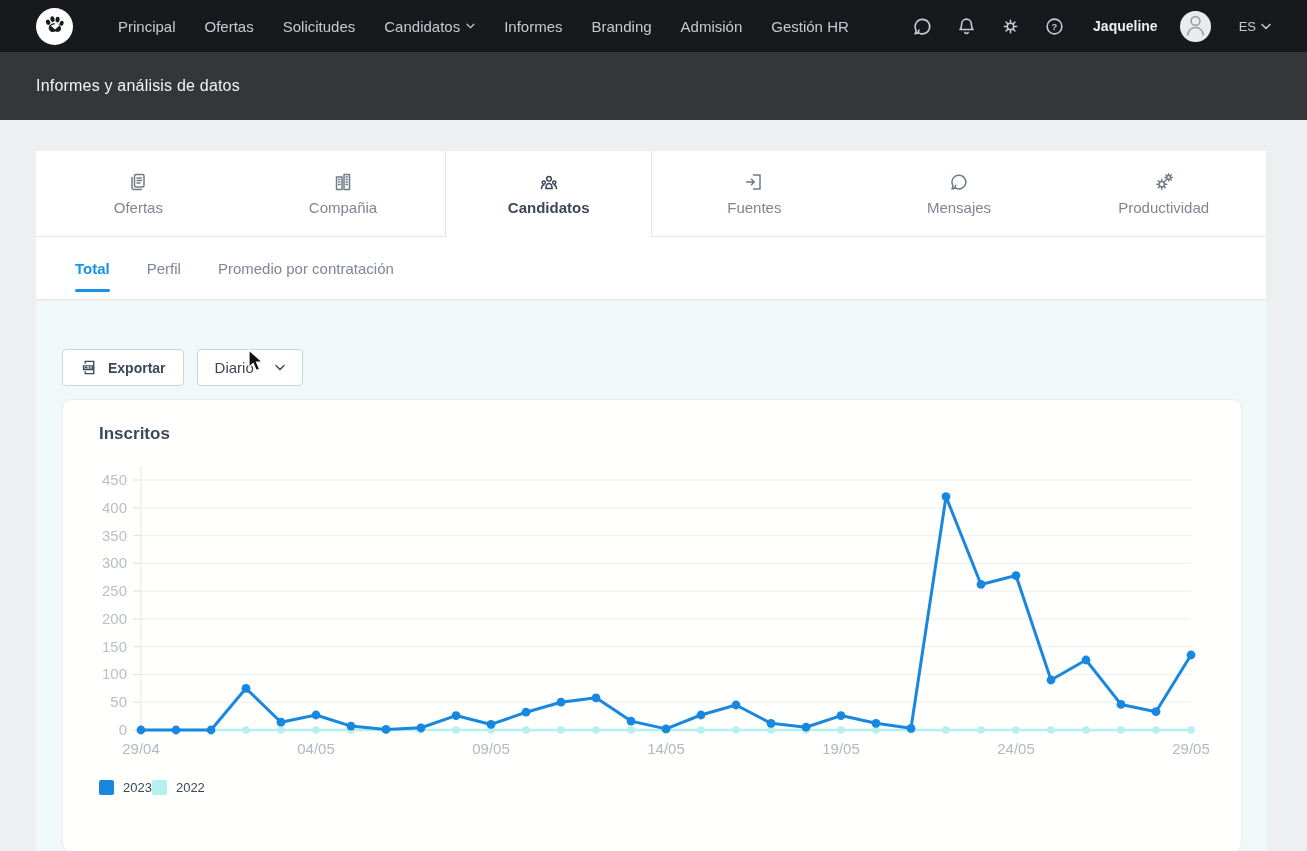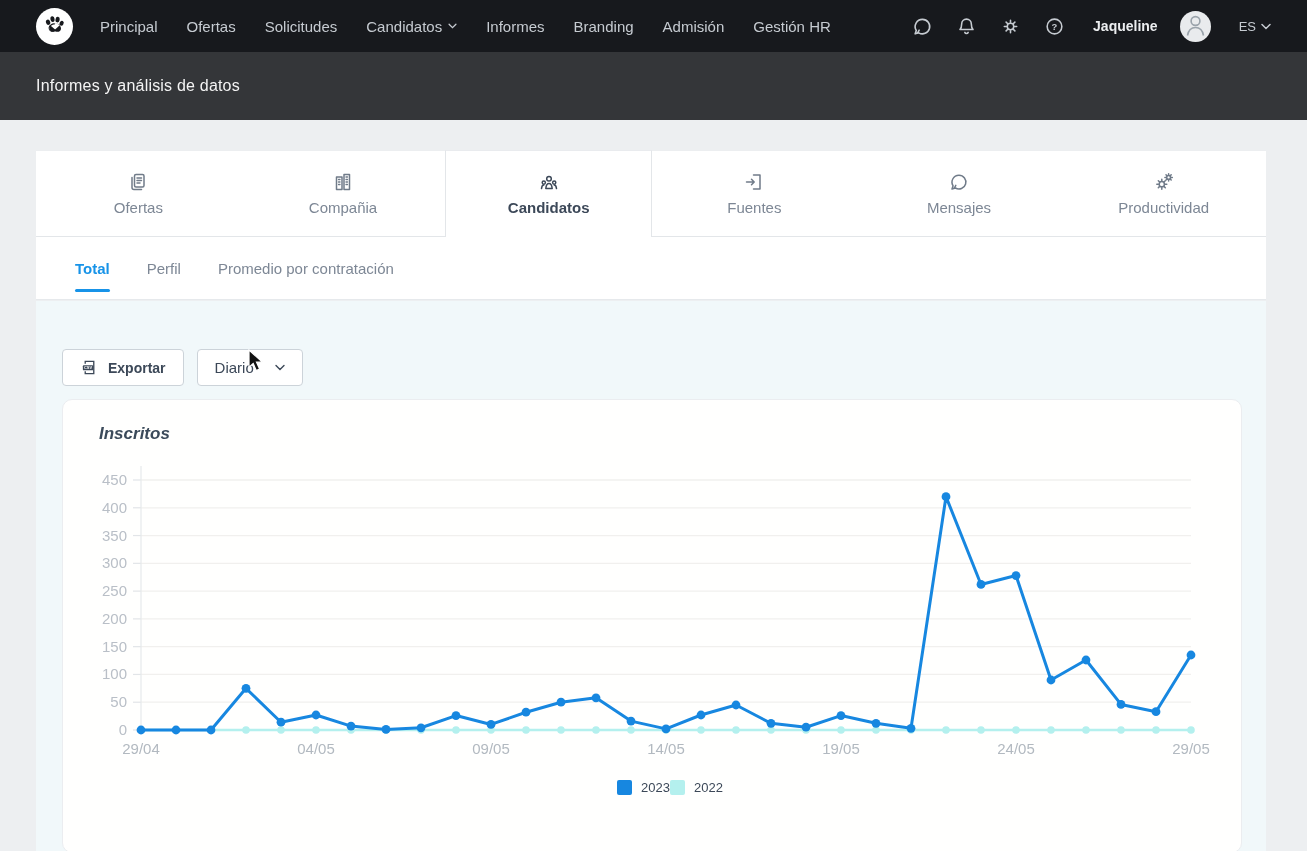--- a/index.html
+++ b/index.html
@@ -15,21 +15,21 @@
   .topnav {
     height:52px; background:#17191d;
     display:flex; align-items:center;
     padding:0 36px;
   }
   .logo-circle {
     width:37px; height:37px; border-radius:50%;
     background:#ffffff; display:flex; align-items:center; justify-content:center;
     flex:0 0 auto;
   }
-  .nav-menu { display:flex; align-items:center; gap:29px; margin-left:27px; }
+  .nav-menu { display:flex; align-items:center; gap:29px; margin-left:45px; }
   .nav-item {
     color:#c6cbd1; font-size:15px; cursor:pointer; white-space:nowrap;
     display:flex; align-items:center; gap:6px;
   }
   .nav-right { margin-left:auto; display:flex; align-items:center; gap:22px; }
   .nav-icon { width:22px; height:22px; color:#c6cbd1; display:flex; align-items:center; justify-content:center; cursor:pointer; }
   .nav-user { color:#eceef0; font-size:14px; font-weight:700; margin-left:6px; }
   .avatar {
     width:31px; height:31px; border-radius:50%; background:#e9ebed; overflow:hidden;
     display:flex; align-items:center; justify-content:center;
@@ -81,23 +81,23 @@
     font-size:13.5px; color:#3c4858; text-align:center; margin-left:1px;
     display:flex; align-items:center; justify-content:center; cursor:text; white-space:nowrap; overflow:hidden;
   }
   .period-btn { margin-left:13px; font-weight:400; font-size:15px; gap:21px; }
   .chev { display:inline-flex; align-items:center; }
   
   .card {
     width:1180px; height:454px; background:#fffffe; border:1px solid #ebedf0;
     border-radius:10px; margin-top:13px; padding:24px 0 0 36px; position:relative;
   }
-  .card-title { font-size:17px; font-weight:700; color:#3b4a5a;font-style:italic; }
+  .card-title { font-size:17px; font-weight:700; color:#3b4a5a; }
   .chart-wrap { margin-top:14px; margin-left:-36px; }
-  .legend { display:flex; justify-content:center; align-items:center; margin-top:16px; }
+  .legend { display:flex; align-items:center; margin-top:16px; }
   .legend-item { display:flex; align-items:center; gap:9px; font-size:13px; color:#3c4858; }
   .legend-swatch { width:15px; height:15px; border-radius:2px; }
   
   .cursor { position:absolute; left:248px; top:349px; z-index:50; pointer-events:none; }
 </style>
 </head>
 <body>
 
 <div class="topnav">
   <div class="logo-circle">

